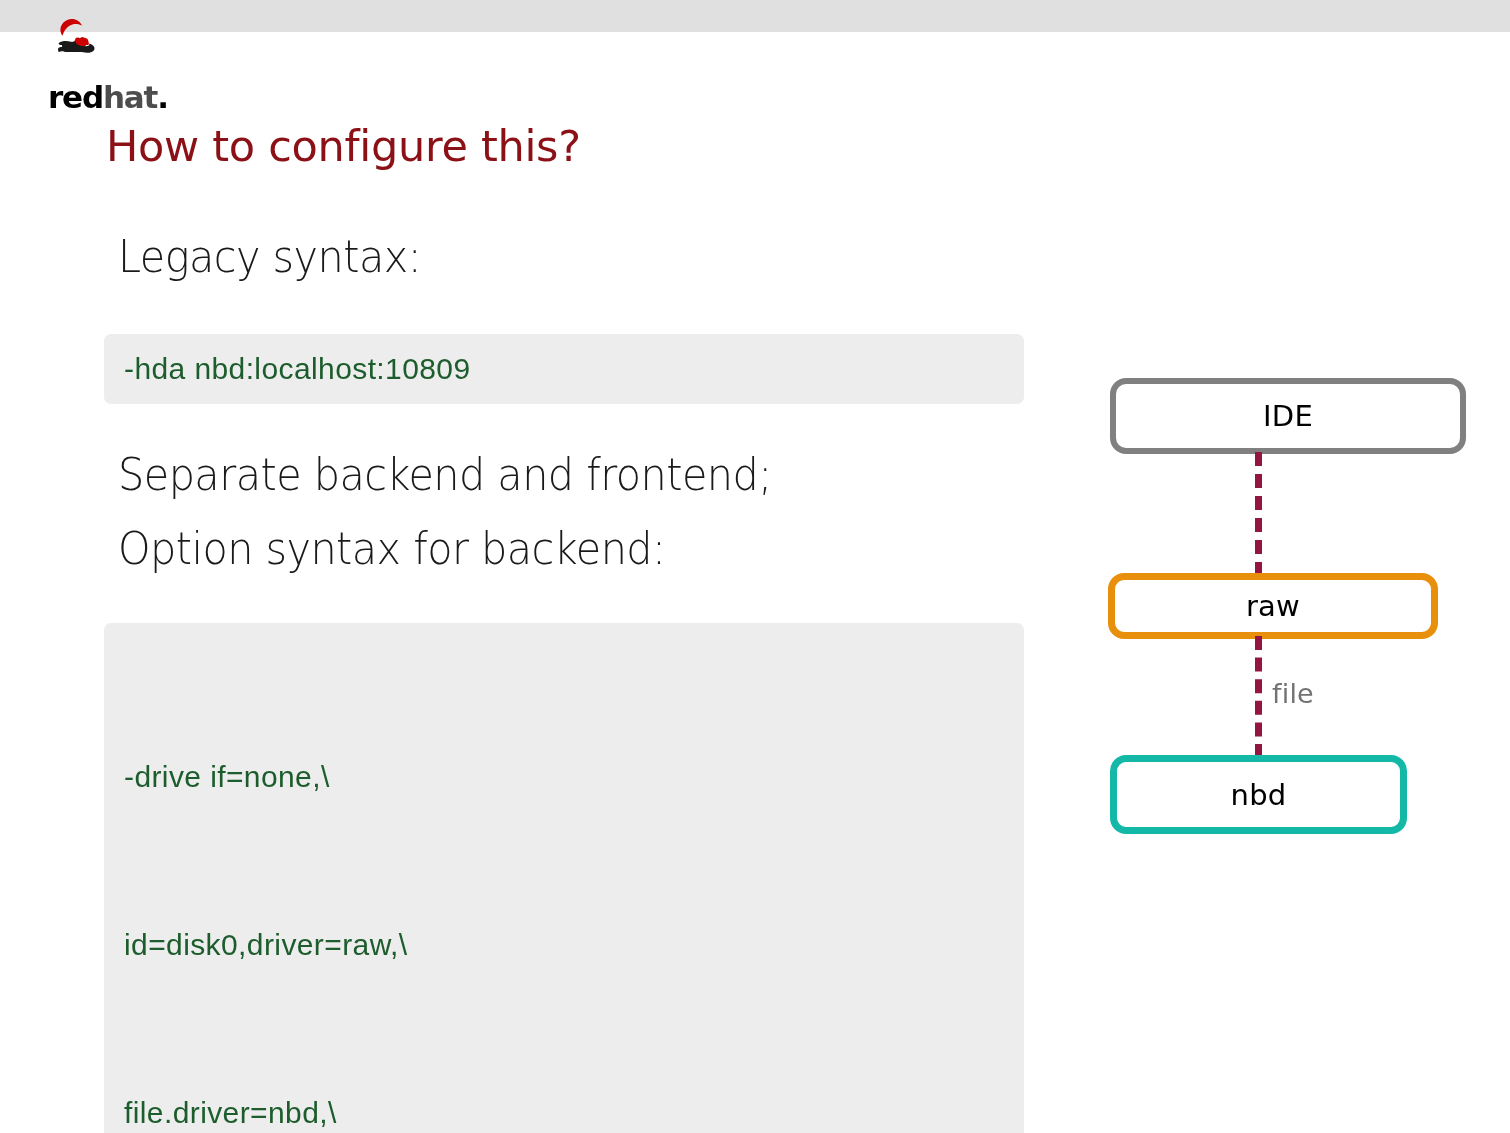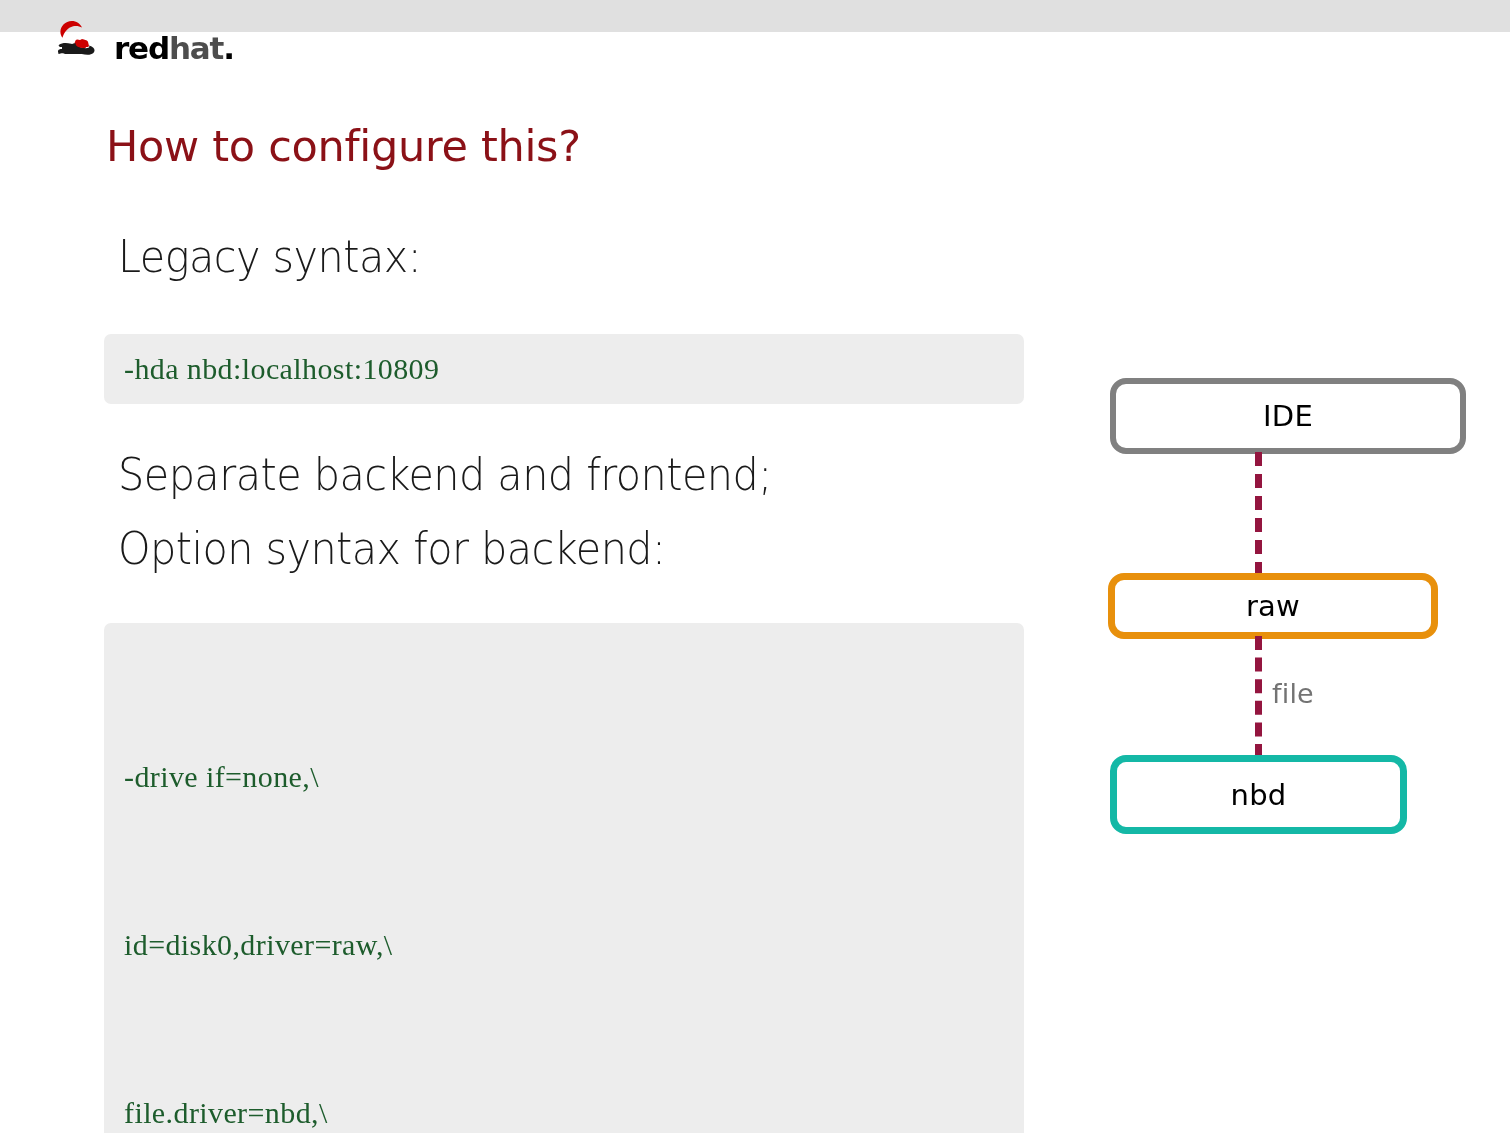--- a/index.html
+++ b/index.html
@@ -26,22 +26,23 @@
     background: #e0e0e0;
   }
 
   
   .logo {
     position: absolute;
     left: 48px;
     top: 18px;
     height: 44px;
     display: flex;
-    align-items: flex-end;
-    gap: 4px;
+    align-items: flex-start;
+    gap: 20px;
+    flex-direction: column;
   }
   .logo-mark {
     width: 62px;
     height: 42px;
     flex: 0 0 auto;
     display: block;
   }
   .logo-word {
     font-family: "DejaVu Sans", sans-serif;
     font-size: 31px;
@@ -90,21 +91,21 @@
   }
   .lead-legacy { left: 118px; top: 234px; }
   .lead-sep-1  { left: 118px; top: 452px; }
   .lead-sep-2  { left: 118px; top: 526px; }
 
   
   .code-block {
     position: absolute;
     background: #ededed;
     border-radius: 7px;
-    font-family: Liberation Serif, serif;
+    font-family: Liberation Sans, sans-serif;
     color: #1d5c2c;
     font-size: 30px;
     line-height: 56px;
     letter-spacing: 0.4px;
     white-space: pre;
     box-sizing: border-box;
   }
   .code-legacy {
     left: 104px;
     top: 334px;

